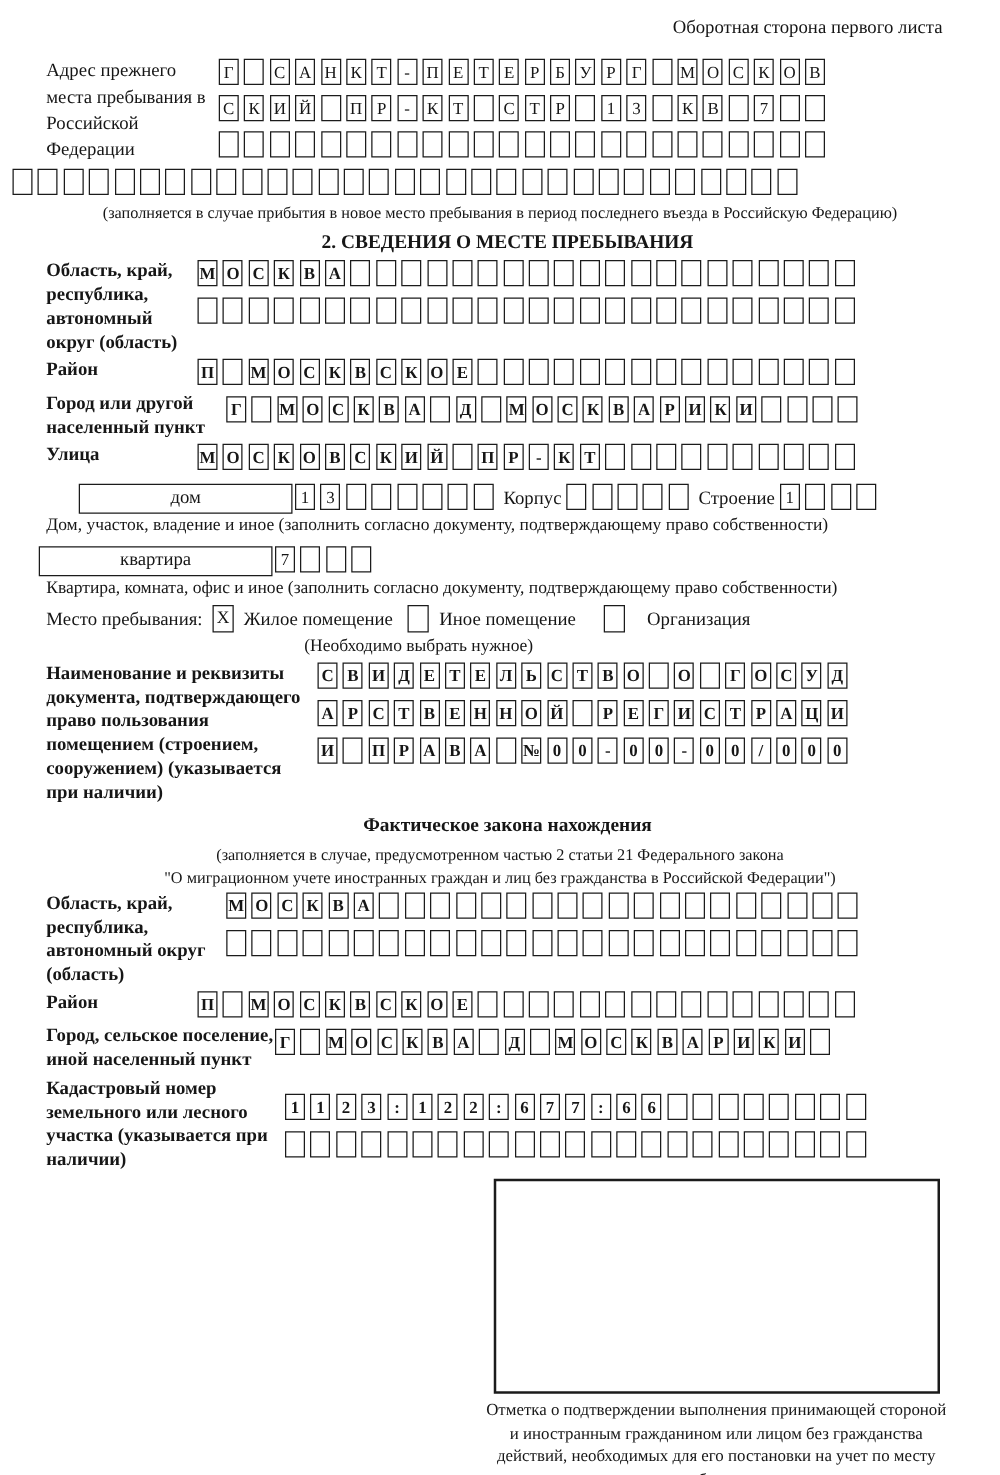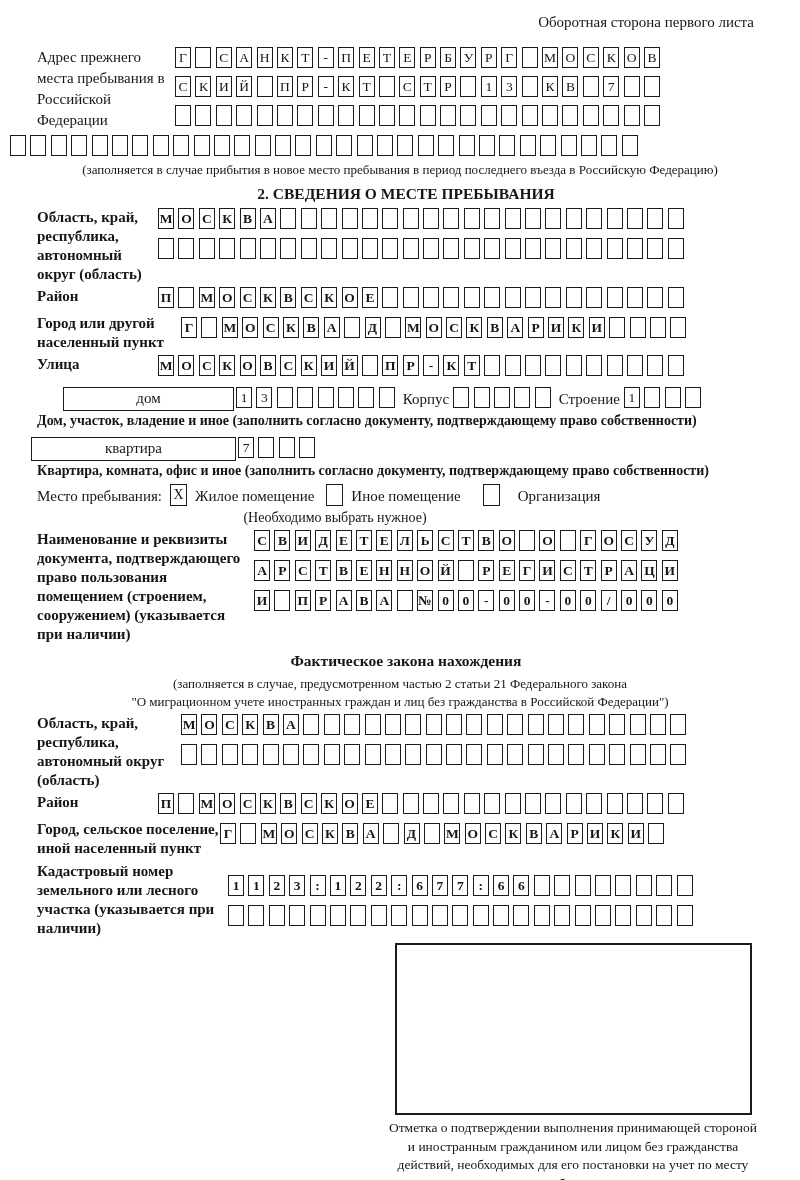--- a/index.html
+++ b/index.html
@@ -11,30 +11,30 @@
   .cellrow { display:flex; gap:4.4px; height:24px; flex:none; }
   .cell { flex:none; width:16px; height:21px; border:1.5px solid #1b1b1b;
     font-size:13.5px; line-height:20px; text-align:center; display:inline-block; }
   .field { display:flex; padding-left:37px;font-weight:bold; }
   .lw138{width:138px;flex:none} .lw121{width:121px;flex:none} .lw144{width:144px;flex:none}
   .lw183{width:183px;flex:none} .lw191{width:191px;flex:none} .lw217{width:217px;flex:none}
   .addr-block { display:flex; margin-top:16px; padding-left:37px; }
   .addr-block .label { line-height:21px; }
   .full-row { padding-left:10px; margin-top:4px; }
   .note-center { text-align:center; font-size:13px; margin-top:3px; }
-  .note-left { padding-left:37px; font-size:14px; margin-top:2px;font-weight:bold; }
+  .note-left { padding-left:37px; font-size:14px; margin-top:2px; }
   .sec-title { text-align:center; font-weight:bold; font-size:15.5px; margin-top:7px; margin-bottom:5px;margin-left:12px; }
   .mt2{margin-top:2px} .mt3{margin-top:3px} .mt4{margin-top:4px} .mt5{margin-top:5px} .mt8{margin-top:8px}
   .cellgap6 { gap:6px; }
   .cells-top3 { margin-top:3px; }
   .cells-top13 { margin-top:13px; }
   .house-row { display:flex; padding-left:31px; margin-top:8px; align-items:flex-start; }
   .widebox { height:24px; border:1.5px solid #1b1b1b; text-align:center;
     font-size:15px; line-height:21px; flex:none; }
-  .w-dom { width:171px;margin-left:32px; } .w-kv { width:205px; }
+  .w-dom { width:171px;margin-left:32px; } .w-kv { width:187px; }
   .inline-label { font-size:15px; line-height:24px; flex:none; }
   .ml2{margin-left:2px} .ml4{margin-left:4px} .ml8{margin-left:8px} .ml12{margin-left:12px}
   .stay-row { display:flex; padding-left:37px; margin-top:5px; align-items:flex-start; }
   .cbox { flex:none; width:17px; height:22px; border:1.5px solid #1b1b1b;
     font-size:14px; line-height:20px; text-align:center; }
   .note-sel { text-align:center; font-size:14px; margin-top:2px; margin-right:130px; }
   .fmn-note { text-align:center; font-size:13px; line-height:18px; }
   .stamp-wrap { margin-left:338px; width:470px; margin-top:5px; }
   .stamp-box { width:357px; height:172px; border:2px solid #1b1b1b; margin:0 auto; }
   .stamp-caption { width:372px; margin:4px auto 0; text-align:center; font-size:13.5px; line-height:18.5px; }

